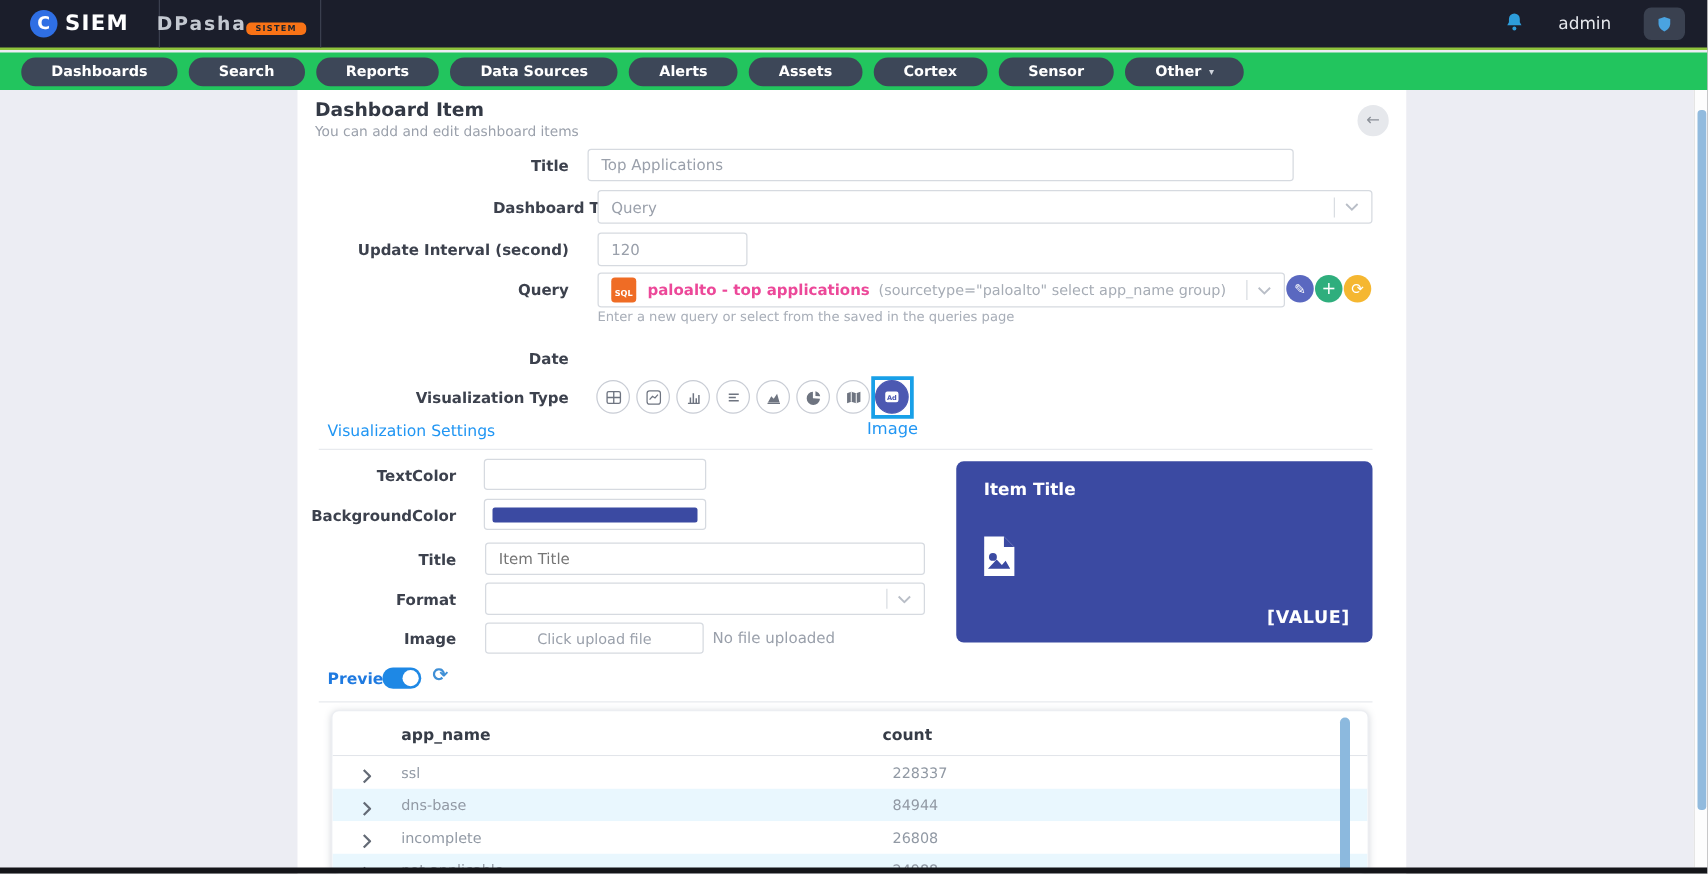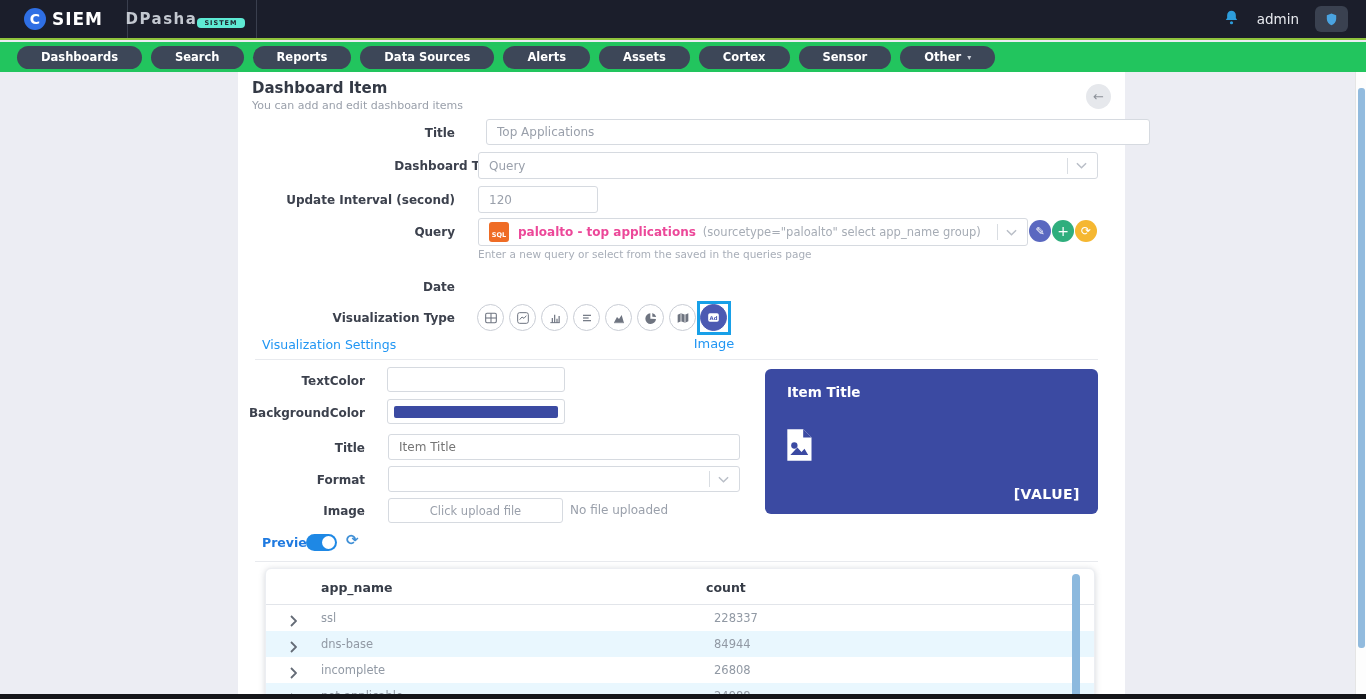--- a/index.html
+++ b/index.html
@@ -9,23 +9,23 @@
   
   .topbar { position:absolute; left:0; top:0; right:0; height:40px; background:#1b1e2b;
             border-bottom:2px solid #8fc33c; display:flex; align-items:center; z-index:20; }
   .logo-zone { width:127px; display:flex; align-items:center; justify-content:center; gap:6px; }
   .logo-mark { width:22px; height:22px; border-radius:50%; background:#2f6fe4; color:#fff; font-weight:bold;
                font-size:14px; display:flex; align-items:center; justify-content:center; }
   .logo-text { color:#fff; font-weight:bold; font-size:17px; letter-spacing:1px; }
   .tb-divider { width:1px; height:38px; background:#3a3f4e; }
   .brand-zone { width:128px; display:flex; flex-direction:row; align-items:center; justify-content:center; }
   .brand-name { color:#c3c8d0; font-weight:800; font-size:15px; letter-spacing:1.5px; }
-  .brand-badge { background:#5eead4; color:#20252f; font-size:6.5px; font-weight:bold; padding:1px 7px;
+  .brand-badge { background:#f97316; color:#20252f; font-size:6.5px; font-weight:bold; padding:1px 7px;
                  border-radius:4px; margin-top:-2px; align-self:flex-end; margin-right:14px; letter-spacing:1px; }
-  .tb-right { margin-left:auto; display:flex; align-items:center; gap:16px; padding-right:18px; }
+  .tb-right { margin-left:auto; display:flex; align-items:center; gap:26px; padding-right:18px; }
   .username { color:#e7e9ee; font-size:13.5px; }
   .shield-btn { width:33px; height:26px; background:#3a4150; border-radius:6px; display:flex;
                 align-items:center; justify-content:center; cursor:pointer; }
 
   
   .nav { position:absolute; left:0; top:42px; right:0; height:30px; background:#22c55e;
          display:flex; align-items:center; gap:9px; padding-left:17px; z-index:19; }
   .pill { height:23px; background:#3d4758; border-radius:12px; color:#fff; font-size:11.5px; font-weight:bold;
           display:flex; align-items:center; padding:0 24px; cursor:pointer; white-space:nowrap; }
   .pill .caret { margin-left:6px; font-size:8px; color:#cfd4dc; }
@@ -174,21 +174,21 @@
 
   <div class="card">
 
     <div class="page-title">Dashboard Item</div>
     <div class="page-subtitle">You can add and edit dashboard items</div>
     <div class="back-btn">
         <span>←</span>
       </div>
 
     <div class="flabel" style="left:0;top:54px;">Title</div>
-    <div class="inputbox" style="left:248px;top:47px;width:664px;height:26px;">
+    <div class="inputbox" style="left:232px;top:47px;width:565px;height:26px;">
       <input value="Top Applications" style="">
     </div>
 
     <div class="flabel" style="left:0;top:87px;margin-left:48px;">Dashboard Type</div>
     <div class="inputbox" style="left:240px;top:80px;width:620px;height:27px;">
       <span>Query</span>
       <span class="sel-end">
           <span class="sel-div"></span>
         <svg width="11" height="7" viewBox="0 0 12 7">
             <polyline points="1,1 6,6 11,1" fill="none" stroke="#b9bec7" stroke-width="1.6"></polyline>

